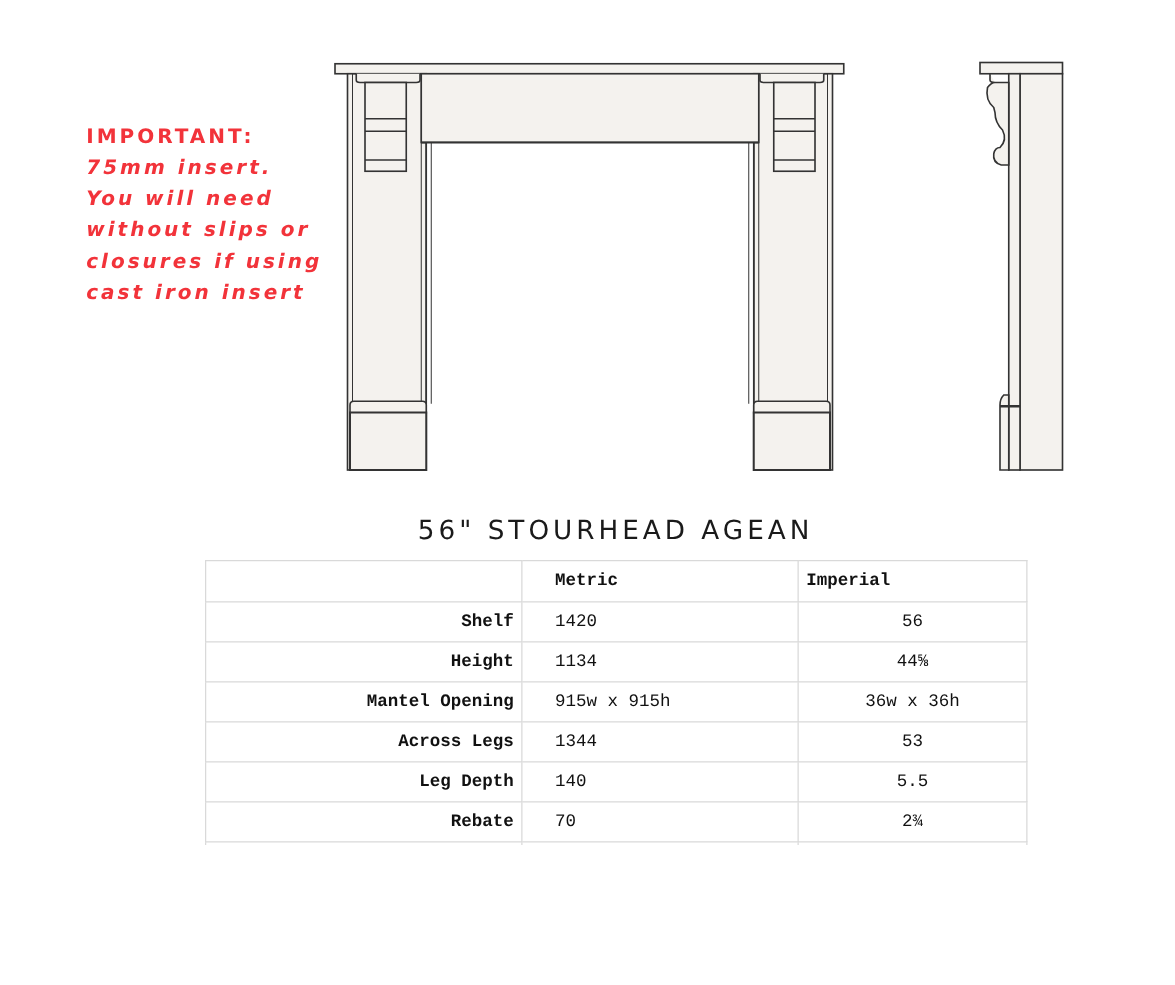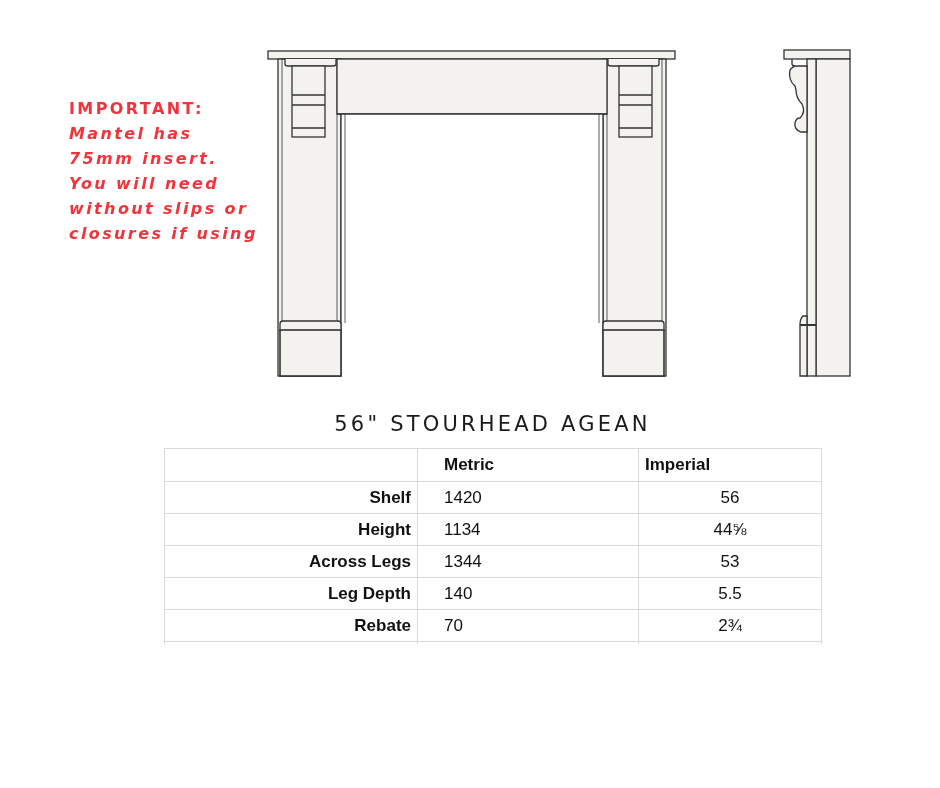--- a/index.html
+++ b/index.html
@@ -60,22 +60,22 @@
       font-size: 21px;
       letter-spacing: 3.2px;
       color: #1a1a1a;
       font-weight: normal;
     }
     table.spec {
       position: absolute;
       left: 164px;
       top: 448px;
       border-collapse: collapse;
-      font-family: Liberation Sans, sans-serif;
-      font-size: 17px;
+      font-family: Liberation Mono, monospace;
+      font-size: 14px;
       color: #111;
     }
     table.spec td, table.spec th {
       border: 1px solid #d9d9d9;
       padding: 0 6px;
       height: 31px;
       vertical-align: middle;
     }
     table.spec th {
       font-weight: bold;
@@ -90,25 +90,25 @@
       height: 2px;
       border-bottom: none;
     }
     table.spec tr.header th { height: 32px; padding-top: 0; }
   </style>
 </head>
 <body>
 
 <div class="notice">
   <span class="heading">IMPORTANT:</span>
-  <span class="line">Mantel has</span>
   <span class="line">75mm insert.</span>
   <span class="line">You will need</span>
   <span class="line">without slips or</span>
   <span class="line">closures if using</span>
+  <span class="line">cast iron insert</span>
 </div>
 
 <svg class="drawing-front" viewBox="0 0 412 330" xmlns="http://www.w3.org/2000/svg">
   <g fill="#f4f2ee" stroke="#333" stroke-width="1.3">
 
     <rect x="2" y="3" width="407" height="8"></rect>
 
     <rect x="12" y="11" width="63" height="317"></rect>
     <rect x="16" y="11" width="55" height="317" fill="none" stroke-width="0.8"></rect>
 
@@ -168,20 +168,25 @@
     <td class="c0">Shelf</td>
     <td class="c1">1420</td>
     <td class="c2">56</td>
   </tr>
   <tr>
     <td class="c0">Height</td>
     <td class="c1">1134</td>
     <td class="c2">44⅝</td>
   </tr>
   <tr>
+    <td class="c0">Mantel Opening</td>
+    <td class="c1">915w x 915h</td>
+    <td class="c2">36w x 36h</td>
+  </tr>
+  <tr>
     <td class="c0">Across Legs</td>
     <td class="c1">1344</td>
     <td class="c2">53</td>
   </tr>
   <tr>
     <td class="c0">Leg Depth</td>
     <td class="c1">140</td>
     <td class="c2">5.5</td>
   </tr>
   <tr>

